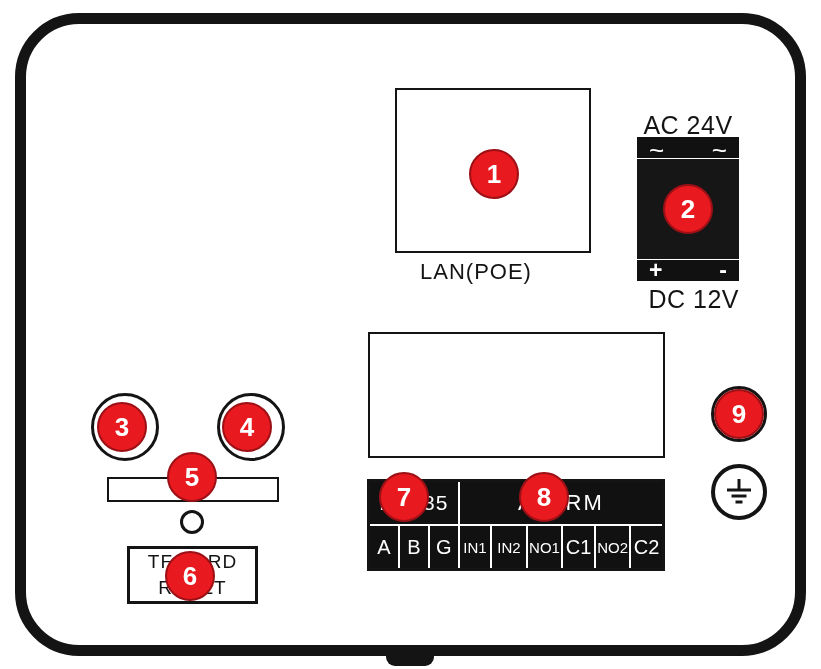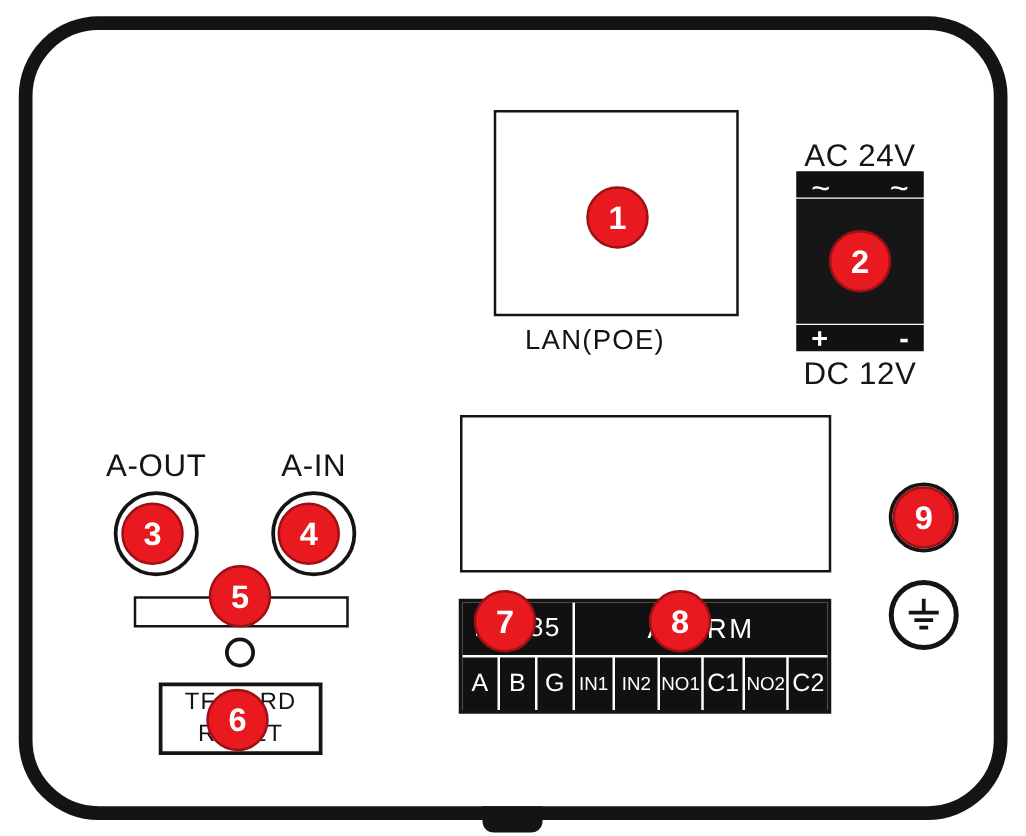--- a/index.html
+++ b/index.html
@@ -18,21 +18,21 @@
   .notch{left:386px;top:645px;width:48px;height:21px;background:var(--ink);border-radius:0 0 9px 9px;}
   .lan-box{left:395px;top:88px;width:196px;height:165px;border:2px solid var(--ink);}
   .label{font-size:25px;letter-spacing:.5px;text-align:center;color:var(--ink);}
   .lan-label{left:366px;top:259px;width:220px;font-size:22px;letter-spacing:1px;}
   .ac-label{left:637px;top:111px;width:102px;}
   .bar{left:637px;width:102px;height:21px;background:var(--terminal-bg);color:var(--terminal-text);display:flex;align-items:center;justify-content:space-between;padding:0 12px;}
   .ac-bar{top:137px;font-size:26px;}
   .ac-bar span{transform:translateY(2px);line-height:0;}
   .power-block{left:637px;top:159px;width:102px;height:100px;background:#161616;}
   .dc-bar{top:260px;font-size:23px;font-weight:bold;}
-  .dc-label{left:637px;top:285px;width:102px;}
+  .dc-label{left:637px;top:285px;width:102px;text-align:right;}
   .aout-label{left:75px;top:359px;width:100px;}
   .ain-label{left:201px;top:359px;width:100px;}
   .ring{border:3px solid var(--ink);border-radius:50%;}
   .aout-ring{left:91px;top:393px;width:68px;height:68px;}
   .ain-ring{left:217px;top:393px;width:68px;height:68px;}
   .slot{left:107px;top:477px;width:172px;height:25px;border:2px solid var(--ink);}
   .hole{left:180px;top:510px;width:24px;height:24px;border:3px solid var(--ink);border-radius:50%;}
   .tf-box{left:127px;top:546px;width:131px;height:58px;border:3px solid var(--ink);display:flex;flex-direction:column;justify-content:space-between;padding:2px 0;}
   .tf-box .tf-line{font-size:19px;text-align:center;letter-spacing:1px;}
   .main-box{left:368px;top:332px;width:297px;height:126px;border:2px solid var(--ink);}
@@ -70,23 +70,21 @@
     <span>~</span>
     <span>~</span>
   </div>
   <div class="abs power-block"></div>
   <div class="abs bar dc-bar">
     <span>+</span>
     <span>-</span>
   </div>
   <div class="abs label dc-label">DC 12V</div>
 
-  <div class="abs label aout-label">A-OUT</div>
   <div class="abs ring aout-ring"></div>
-  <div class="abs label ain-label">A-IN</div>
   <div class="abs ring ain-ring"></div>
 
   <div class="abs slot"></div>
   <div class="abs hole"></div>
   <div class="abs tf-box">
     <div class="tf-line">TF CARD</div>
     <div class="tf-line">RESET</div>
   </div>
 
   <div class="abs main-box"></div>

